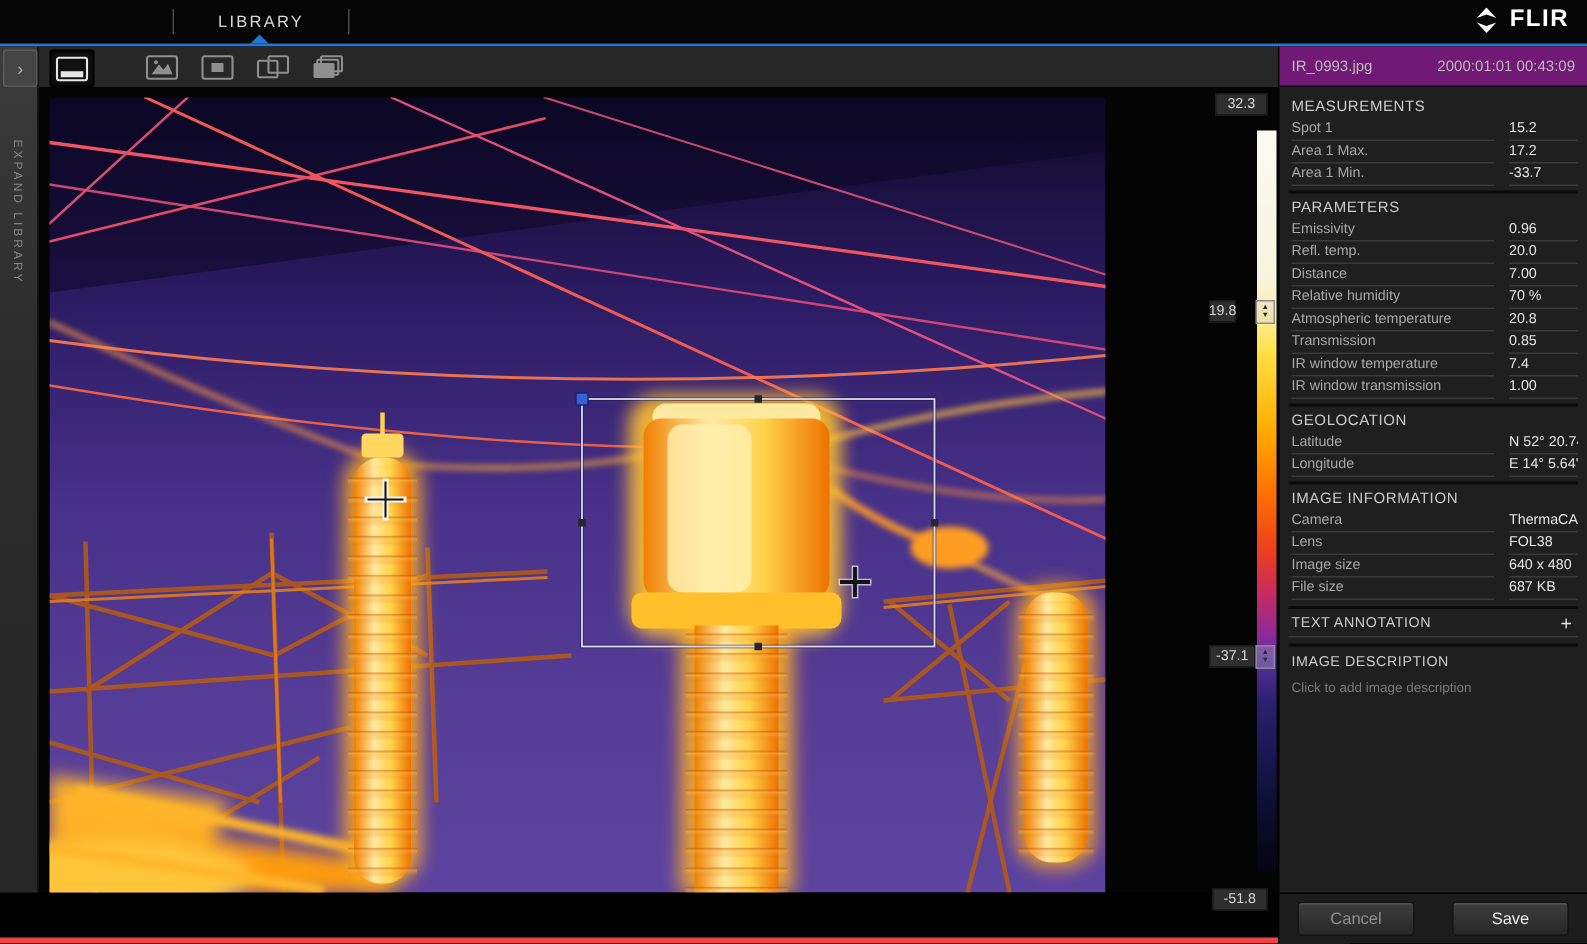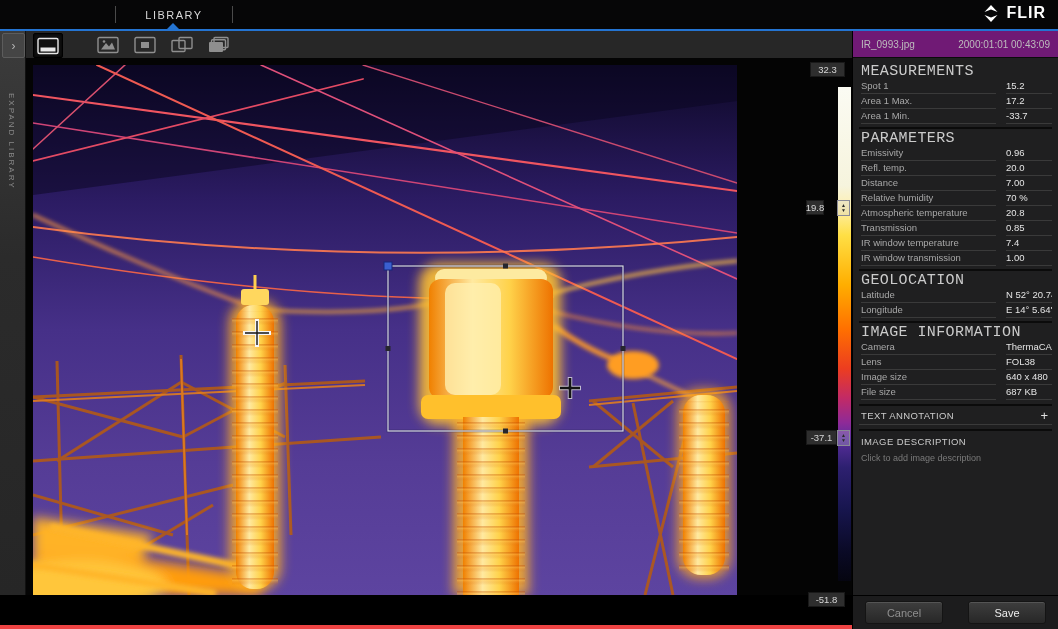--- a/index.html
+++ b/index.html
@@ -65,21 +65,21 @@
   .auto-label{position:absolute;left:822px;top:13px;font-size:8px;color:#5d5d5d;letter-spacing:1px;}
 
   
   .panel{position:absolute;left:852px;top:31px;width:206px;height:598px;background:#1f1f20;
          border-left:1px solid #000;display:flex;flex-direction:column;box-sizing:border-box;}
   .file-bar{height:26px;flex:none;background:#701a75;border-bottom:1px solid #0b0b0b;display:flex;
             justify-content:space-between;align-items:center;padding:0 8px;font-size:10px;color:#bdbdbd;}
   .psections{padding:0 6px;flex:none;}
   .section{border-top:2px solid #0b0b0b;margin-top:3px;padding-top:2px;}
   .section.first{border-top:none;margin-top:4px;}
-  .sec-title{height:15px;line-height:15px;font-size:15px;color:#cbcbcb;letter-spacing:0.4px;padding-left:2px;font-family:Liberation Mono, monospace;}
+  .sec-title{height:15px;line-height:15px;font-size:10px;color:#cbcbcb;letter-spacing:0.4px;padding-left:2px;}
   .row{display:flex;height:15px;align-items:flex-end;gap:10px;font-size:9.5px;padding-left:2px;}
   .row .lbl{flex:1;color:#a8a8a8;border-bottom:1px solid #3a3a3a;padding-bottom:2px;white-space:nowrap;overflow:hidden;}
   .row .val{width:46px;flex:none;color:#e4e4e4;border-bottom:1px solid #3a3a3a;padding-bottom:2px;
             white-space:nowrap;overflow:hidden;}
   .annot-row{display:flex;justify-content:space-between;align-items:center;border-top:2px solid #0b0b0b;
              border-bottom:1px solid #3a3a3a;margin-top:4px;padding:4px 2px 3px 2px;text-align:right;}
   .annot-title{font-size:9.5px;color:#cbcbcb;letter-spacing:0.4px;}
   .annot-add{color:#e0e0e0;font-size:13px;line-height:10px;cursor:pointer;padding-right:2px;}
   .desc-block{border-top:2px solid #0b0b0b;margin-top:4px;padding:5px 2px 0 2px;}
   .desc-title{font-size:9.5px;color:#cbcbcb;letter-spacing:0.4px;margin-bottom:6px;}

